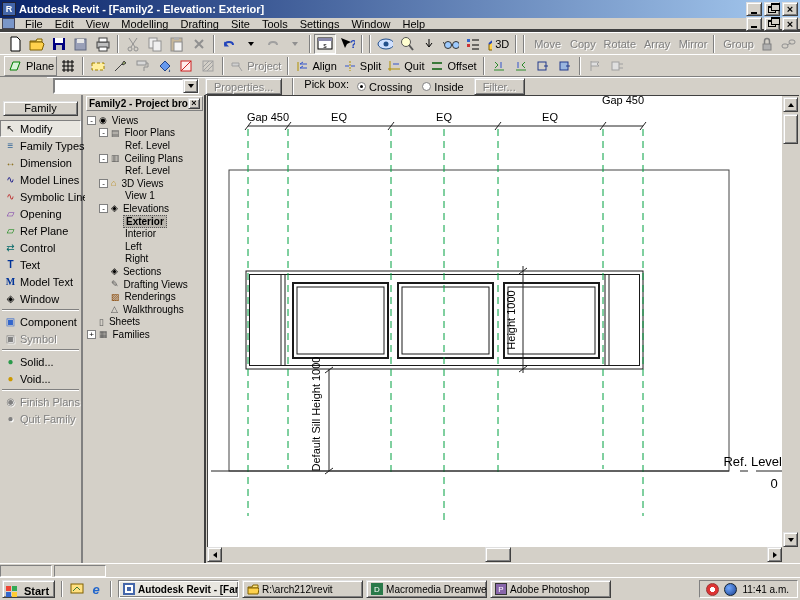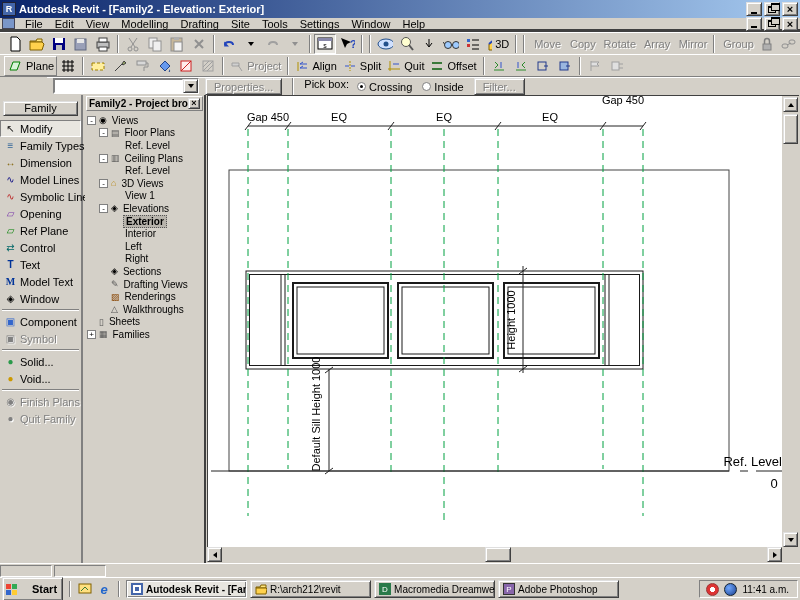--- a/index.html
+++ b/index.html
@@ -87,21 +87,21 @@
   .arr.lf { border-right:4px solid #000; margin-left:-3px; }
   .arr.rt { border-left:4px solid #000; margin-right:-3px; }
 
   
   #statusbar { position:absolute; left:0; top:563px; width:800px; height:14px; background:#d4d0c8; border-top:1px solid #fff; display:flex; align-items:center; font-size:10px; }
   #statusbar .stext { flex:1; padding-left:4px; white-space:nowrap; }
   .scell { height:12px; margin-right:2px; }
 
   
   #taskbar { position:absolute; left:0; top:577px; width:800px; height:23px; background:#d4d0c8; border-top:1px solid #fff; display:flex; align-items:center; padding:0 2px; gap:3px; }
-  #startbtn { height:24px; padding:0 5px 0 3px; display:flex; align-items:center; gap:14px; font-weight:bold; font-size:11px; }
+  #startbtn { height:18px; padding:0 5px 0 3px; display:flex; align-items:flex-end; gap:6px; font-weight:bold; font-size:11px; }
   .flag { width:12px; height:11px; display:grid; grid-template-columns:5px 5px; grid-template-rows:5px 5px; gap:1px; }
   .flag i { display:block; }
   .qlicon { width:16px; height:16px; display:flex; align-items:center; justify-content:center; font-size:11px; }
   .taskbtn { height:18px; width:121px; display:flex; align-items:center; gap:3px; padding:0 4px; font-size:10px; white-space:nowrap; overflow:hidden; }
   .taskbtn.active { border-color:#808080 #fff #fff #808080; background:#e8e6e0; font-weight:bold; }
   .tbicon { width:12px; height:12px; flex:0 0 12px; }
   #tray { margin-left:auto; height:18px; display:flex; align-items:center; gap:5px; padding:0 8px 0 6px; font-size:10px; }
   .trayic { width:13px; height:13px; border-radius:50%; }
 </style>
 </head>

